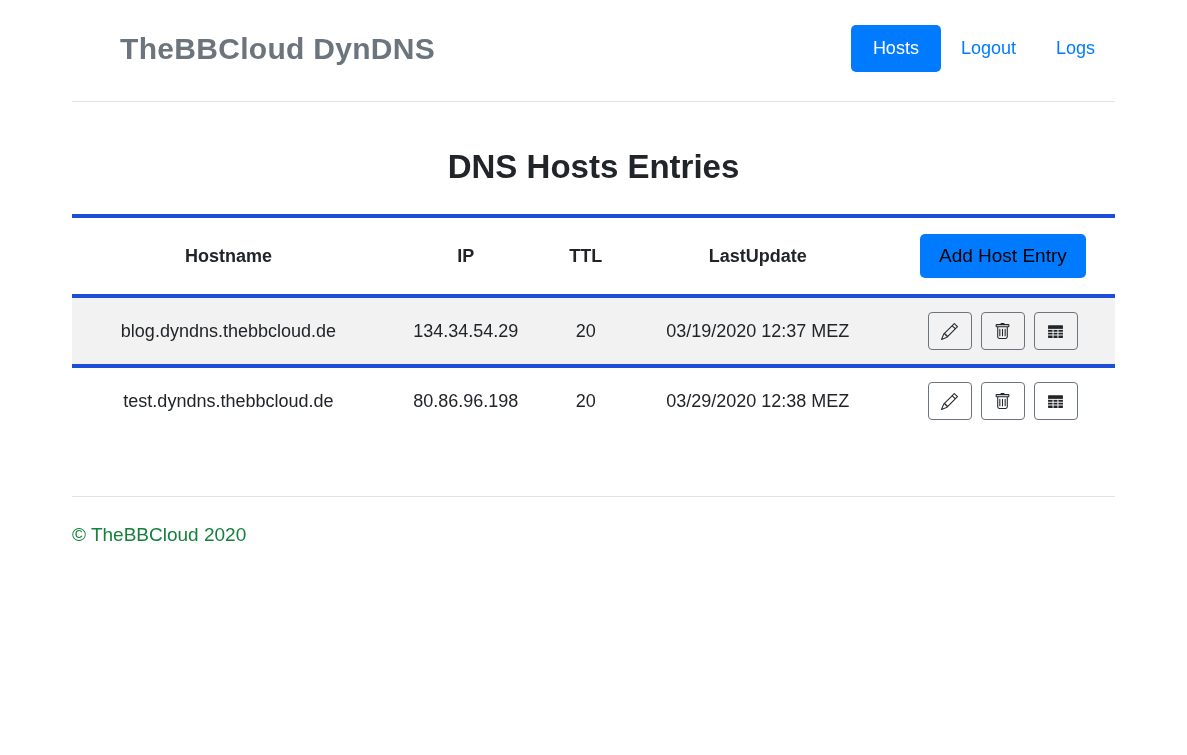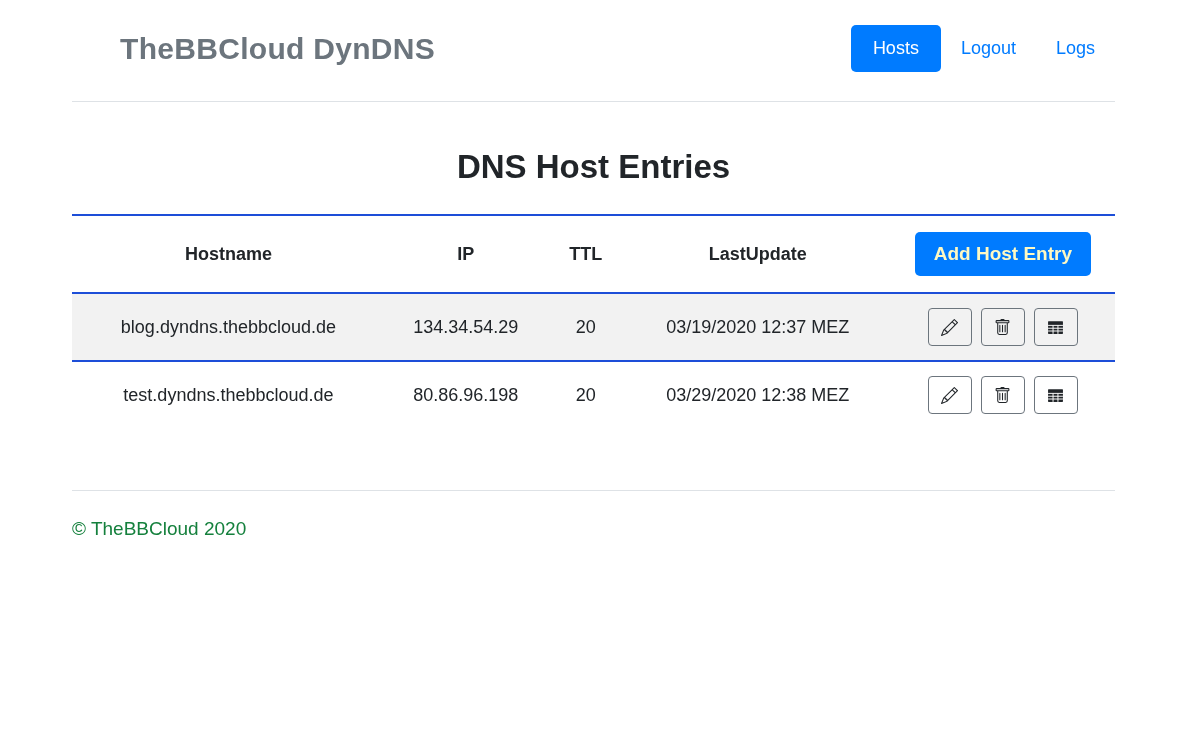--- a/index.html
+++ b/index.html
@@ -60,37 +60,36 @@
     margin: 46px 0 28px 0;
   }
 
   table.host-table {
     width: 100%;
     border-collapse: collapse;
     text-align: center;
     font-size: 18px;
   }
   .host-table th, .host-table td {
-    border-top: 2px solid #1d4ed8;
+    border-top: 4px solid #1d4ed8;
     vertical-align: middle;
     padding: 14px 12px;
   }
   .host-table thead th { font-weight: 700; padding: 16px 12px; }
   .host-table tbody tr:nth-child(odd) { background: #f2f2f2; }
 
   .btn-add {
     background: #007bff;
-    color: #fef9c3;
+    color: #000000;
     border: none;
     border-radius: 5px;
     padding: 11px 19px;
     font-size: 19px;
     font-family: inherit;
     cursor: pointer;
-    font-weight: bold;
   }
 
   .actions-cell { white-space: nowrap; }
   .btn-action {
     width: 44px;
     height: 38px;
     display: inline-flex;
     align-items: center;
     justify-content: center;
     background: transparent;
@@ -121,21 +120,21 @@
     <nav class="nav">
       <a class="nav-pill">Hosts</a>
       <a class="nav-link">Logout</a>
       <a class="nav-link">Logs</a>
     </nav>
   </header>
 
   <hr class="divider">
 
   <main>
-    <h2 class="page-title">DNS Host Entries</h2>
+    <h2 class="page-title">DNS Hosts Entries</h2>
 
     <table class="host-table">
       <colgroup>
         <col style="width:30%">
         <col style="width:15.5%">
         <col style="width:7.5%">
         <col style="width:25.5%">
         <col style="width:21.5%">
       </colgroup>
       <thead>

